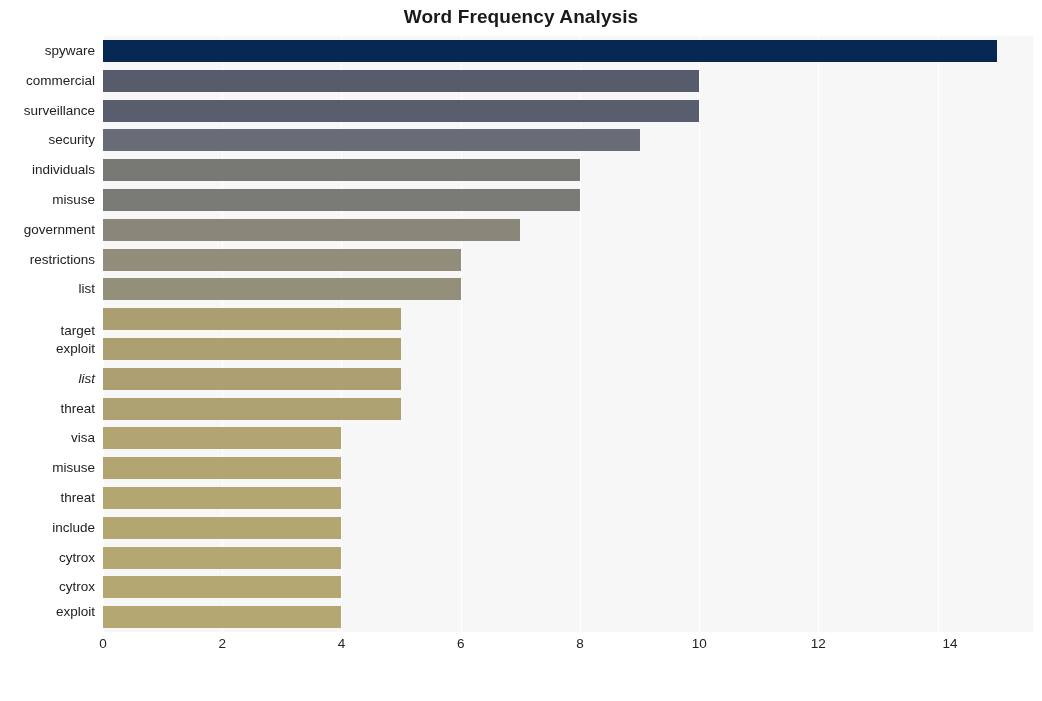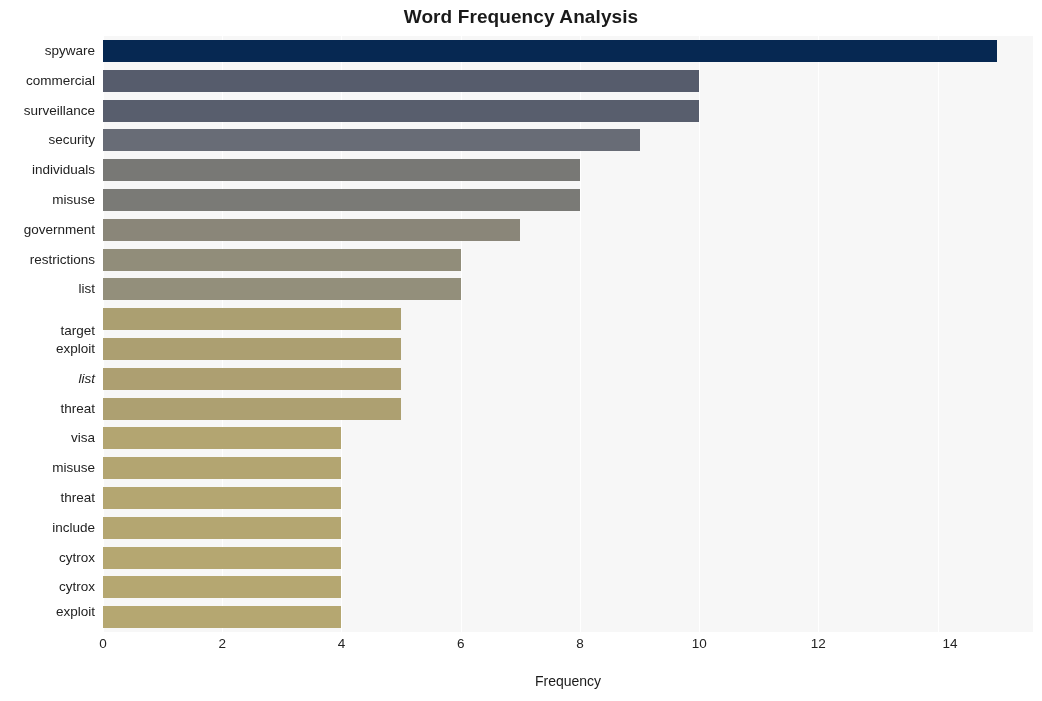--- a/index.html
+++ b/index.html
@@ -208,15 +208,14 @@
       <div class="x-tick" style="left: 0px;">0</div>
       <div class="x-tick" style="left: 119.231px;">2</div>
       <div class="x-tick" style="left: 238.462px;">4</div>
       <div class="x-tick" style="left: 357.692px;">6</div>
       <div class="x-tick" style="left: 476.923px;">8</div>
       <div class="x-tick" style="left: 596.154px;">10</div>
       <div class="x-tick" style="left: 715.385px;">12</div>
       <div class="x-tick" style="left: 847px;">14</div>
     </div>
 
-  <div id="x-axis-label">Frequency</div>
 
 </div>
 
 </body></html>

